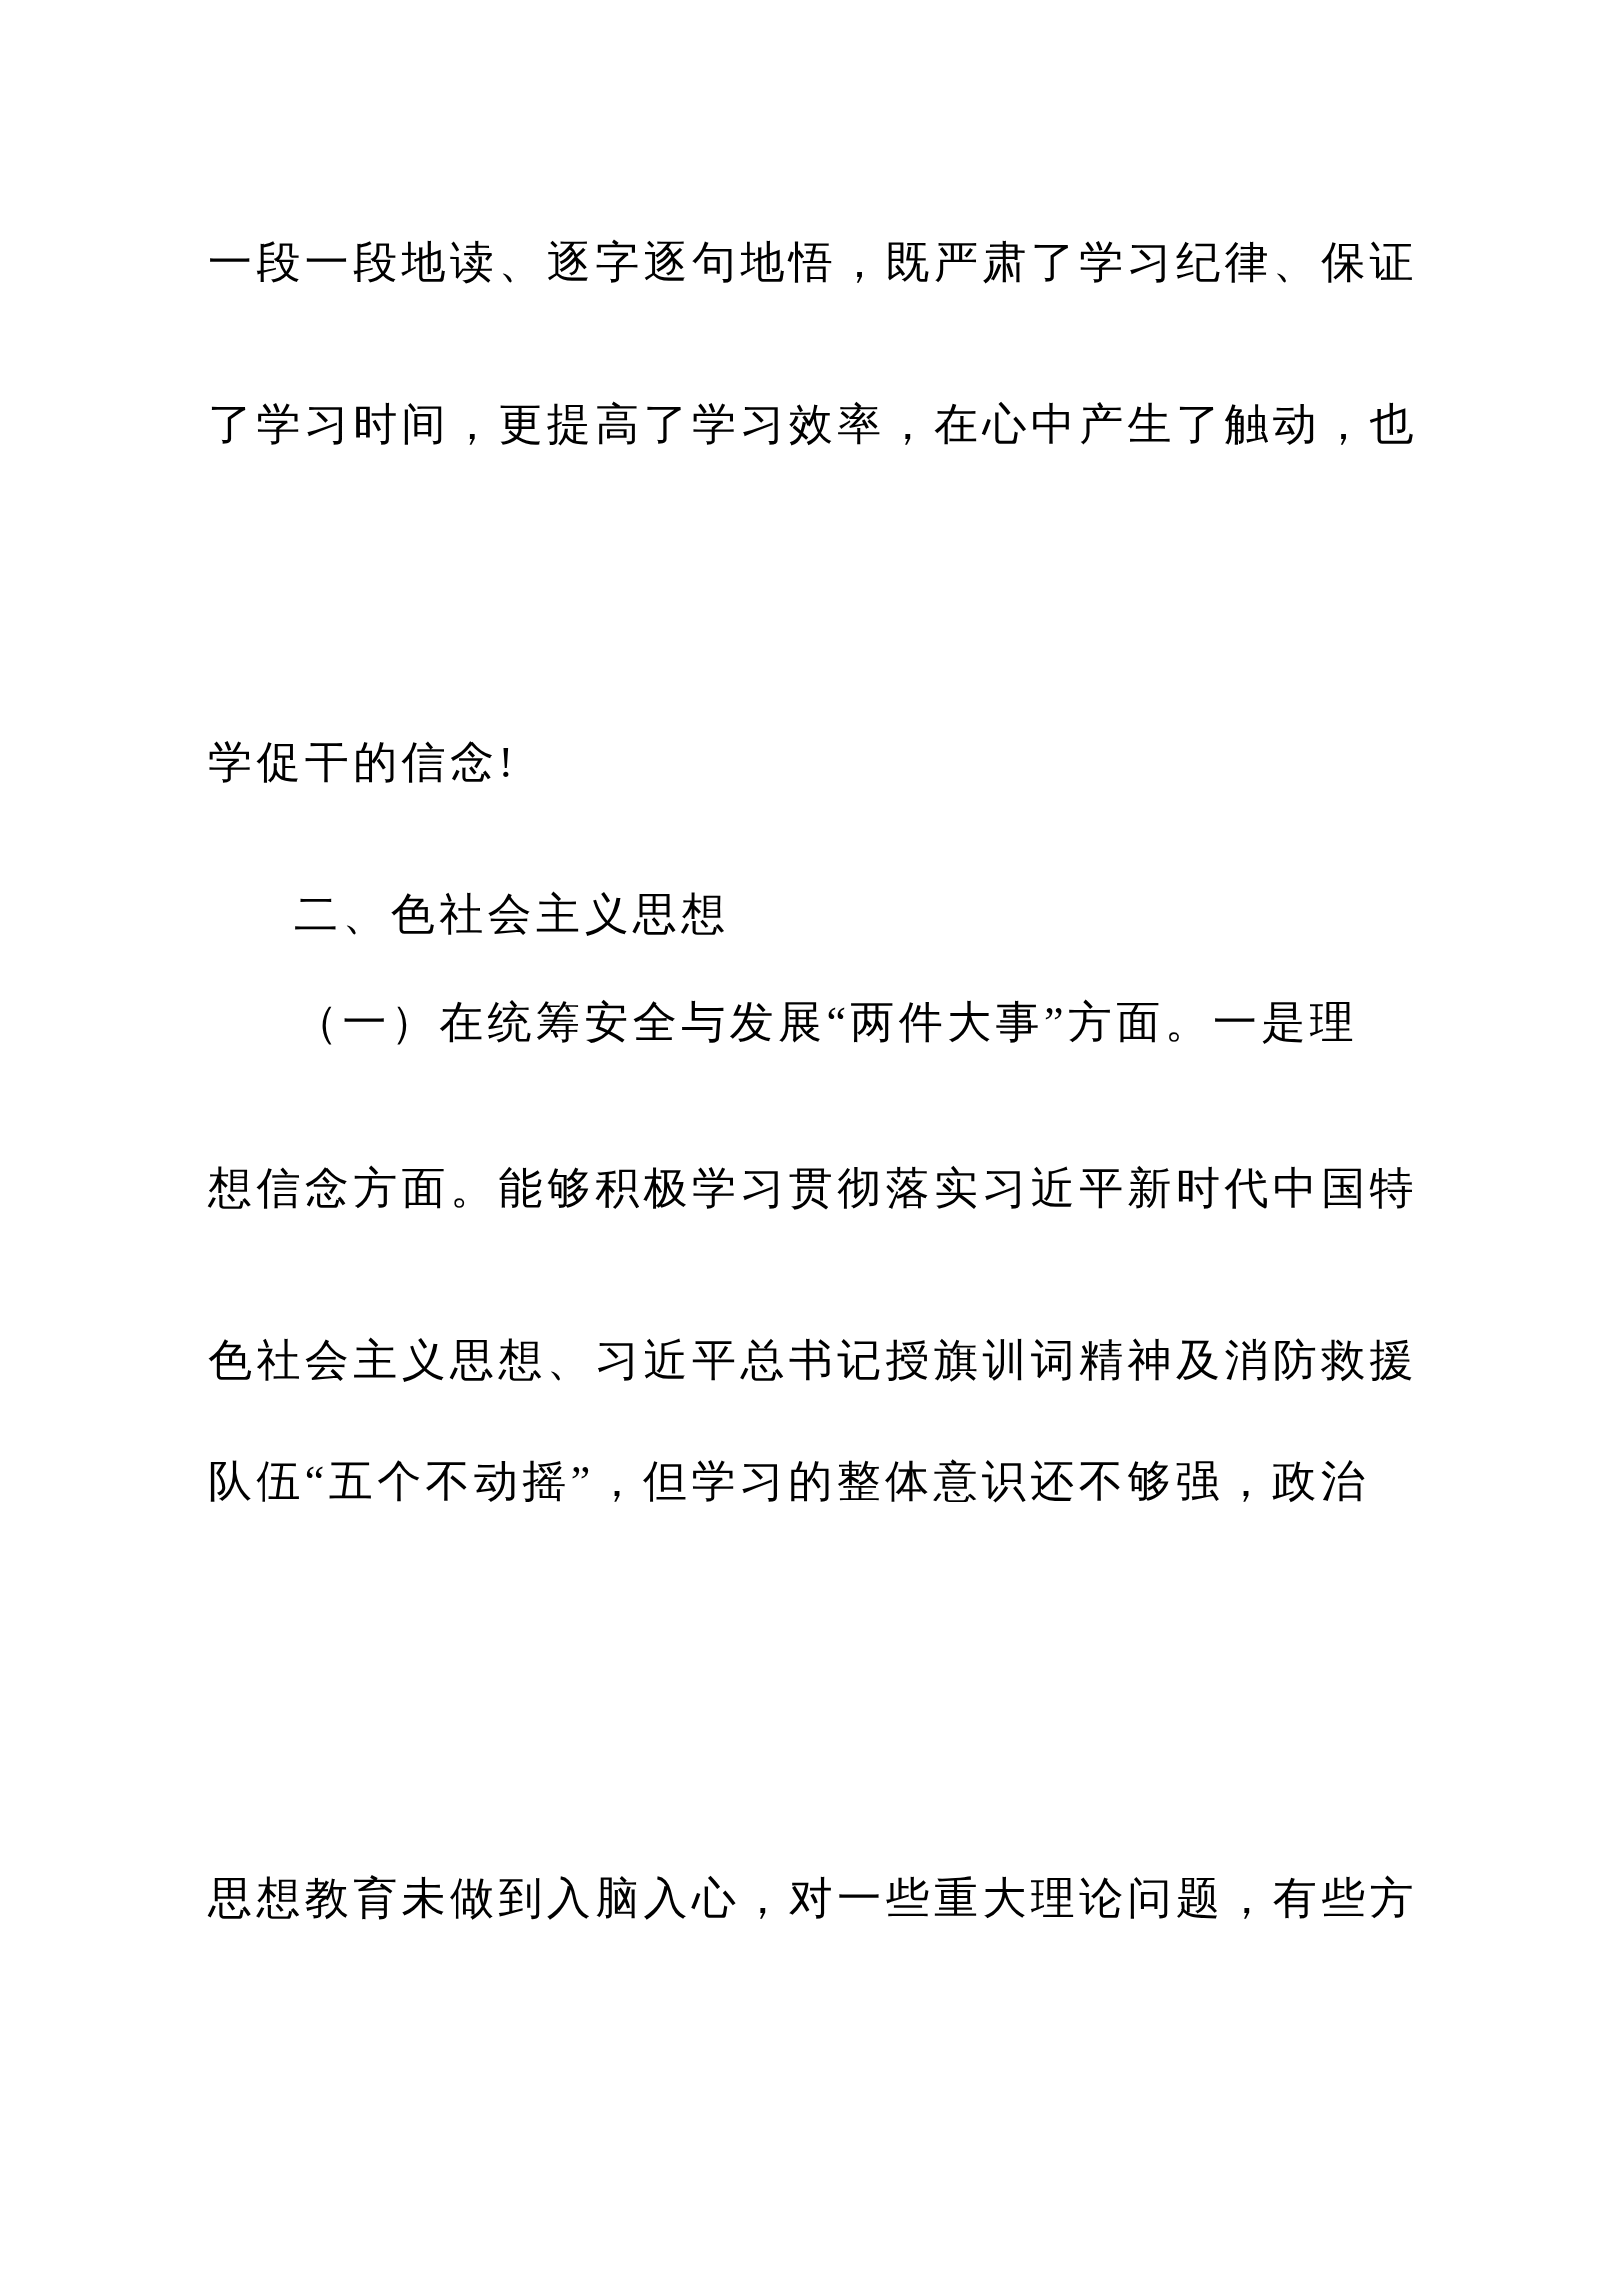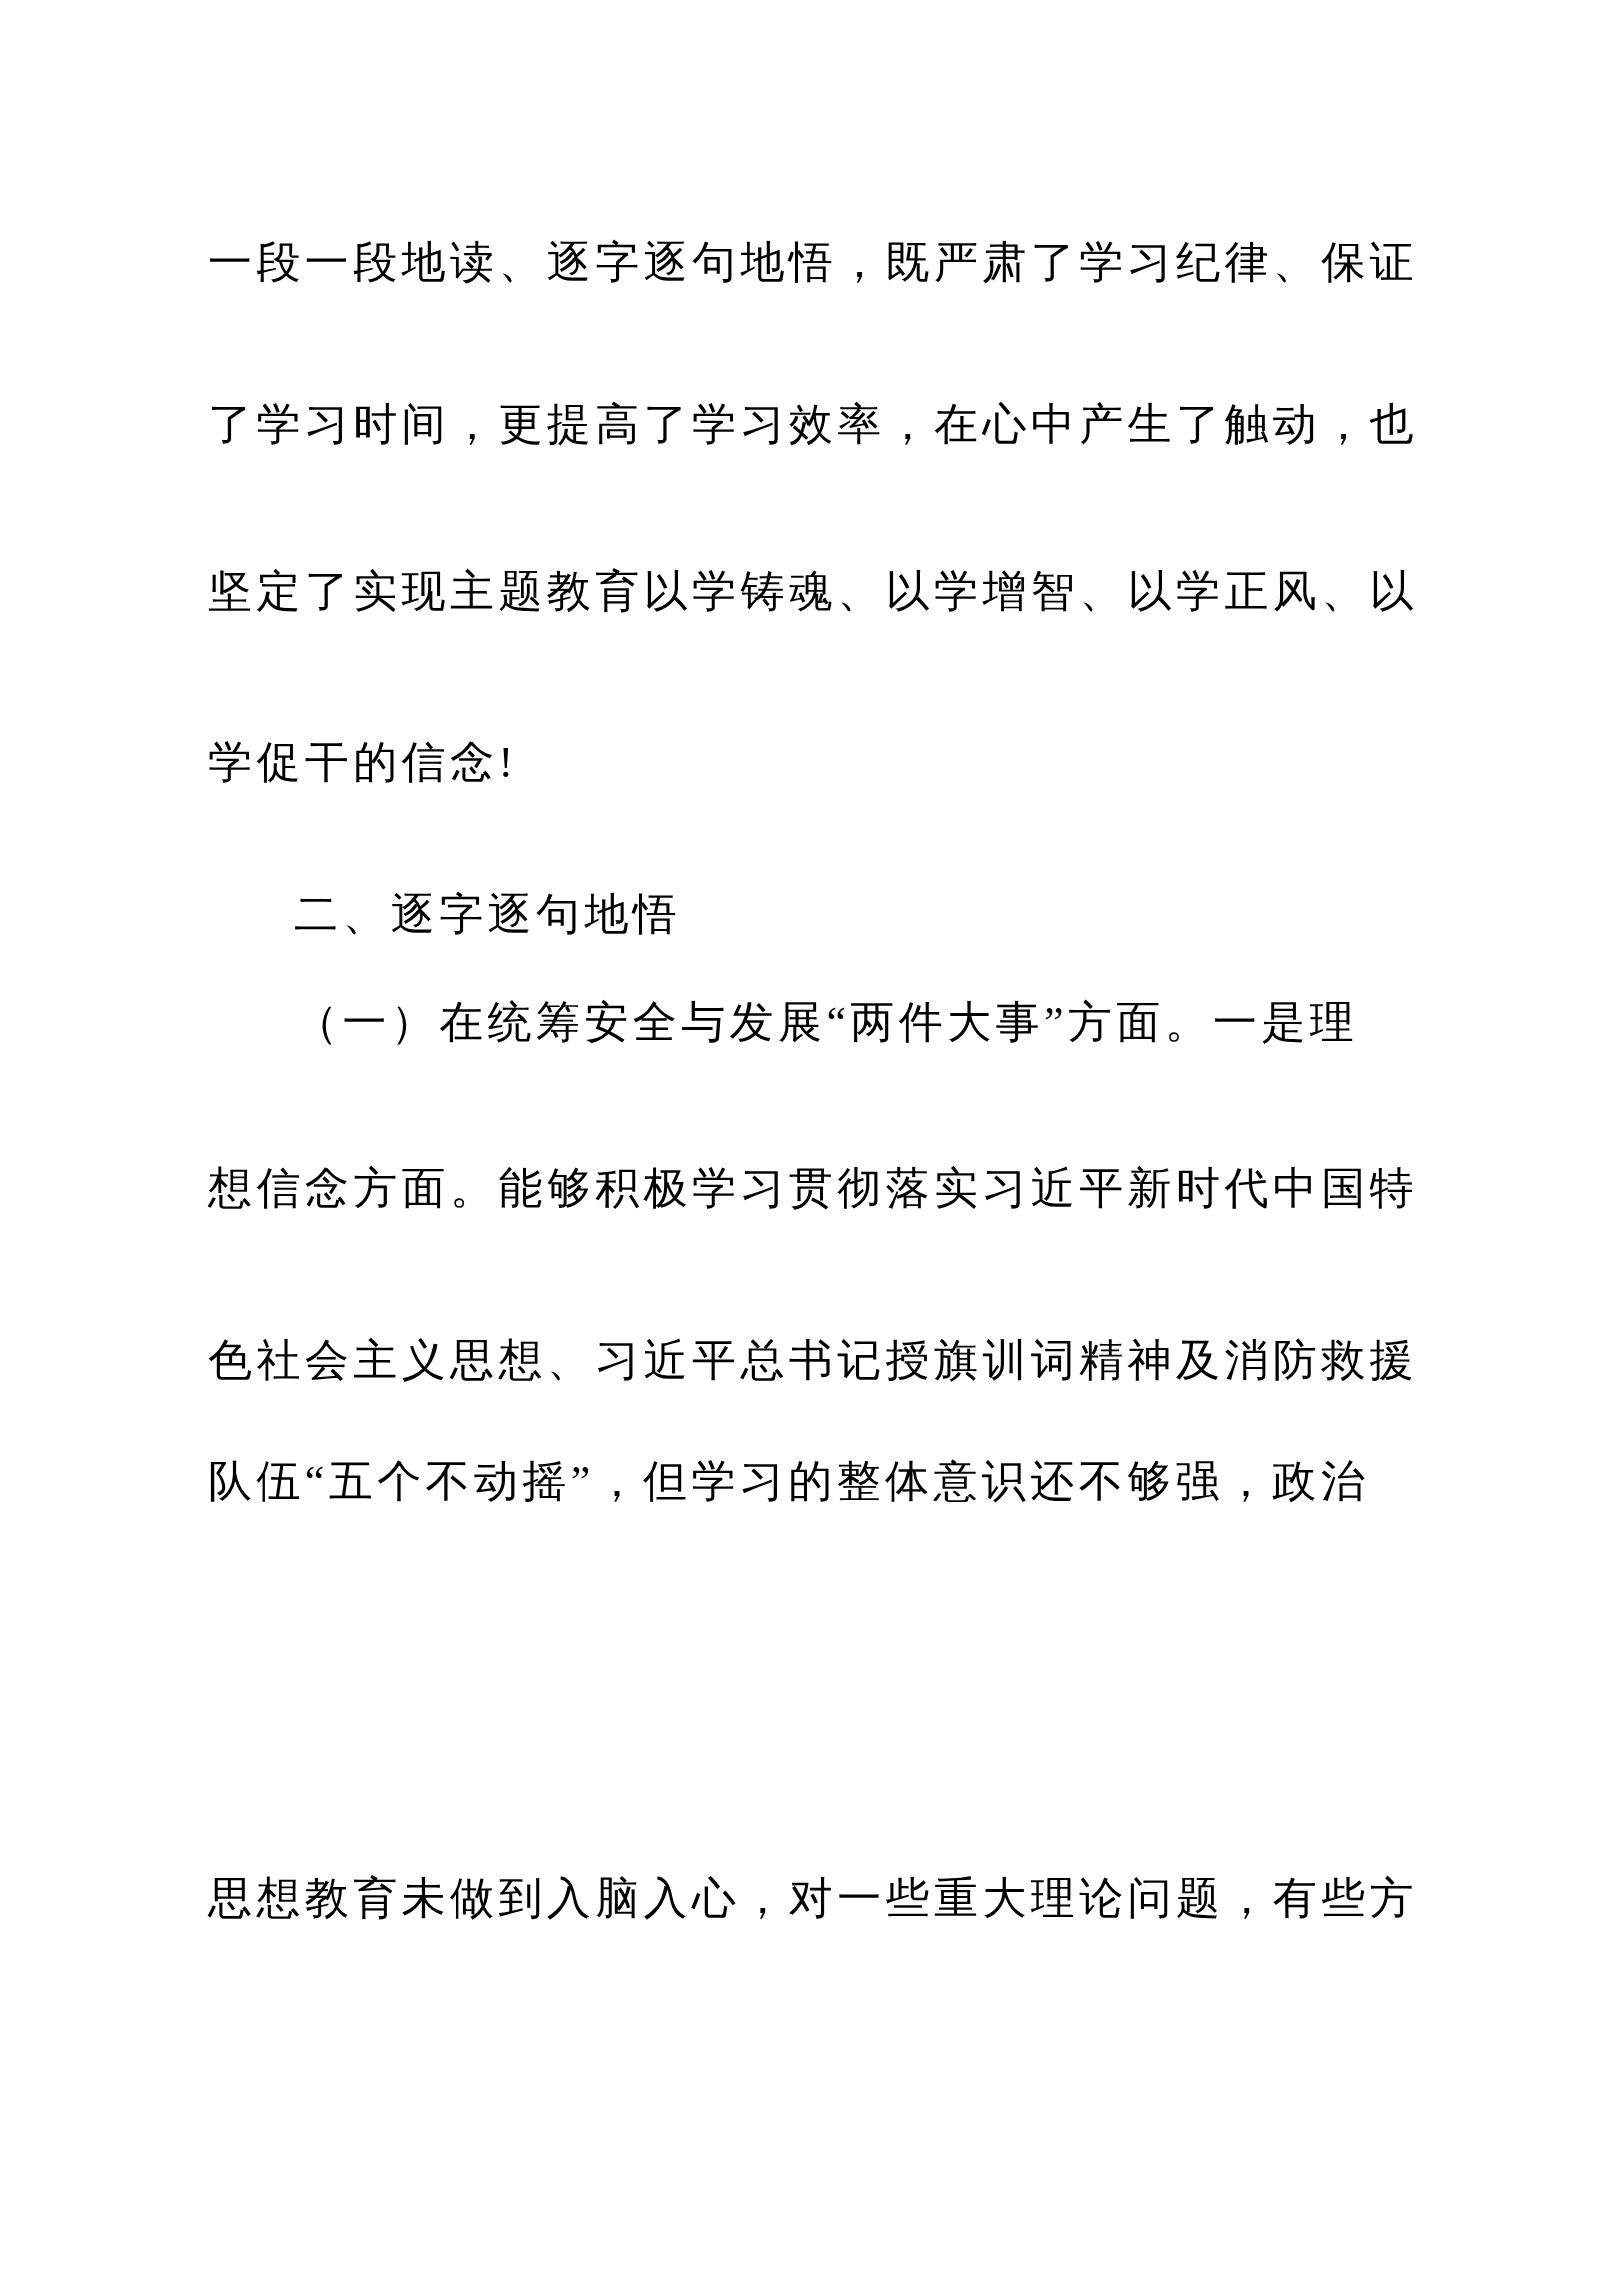--- a/index.html
+++ b/index.html
@@ -41,22 +41,21 @@
   .l8  { top: 1454px; }
   .l9  { top: 1676px; }
   .l10 { top: 1871px; }
 </style>
 </head>
 <body>
 
 <div class="page">
   <div class="line l0">一段一段地读、逐字逐句地悟，既严肃了学习纪律、保证</div>
   <div class="line l1">了学习时间，更提高了学习效率，在心中产生了触动，也</div>
-  <div class="line l2">坚定了实现主题教育以学铸魂、以学增智、以学正风、以</div>
   <div class="line l3">学促干的信念!</div>
-  <div class="line l4 indent">二、逐字逐句地悟</div>
+  <div class="line l4 indent">二、色社会主义思想</div>
   <div class="line l5 indent">（一）在统筹安全与发展“两件大事”方面。一是理</div>
   <div class="line l6">想信念方面。能够积极学习贯彻落实习近平新时代中国特</div>
   <div class="line l7">色社会主义思想、习近平总书记授旗训词精神及消防救援</div>
   <div class="line l8">队伍“五个不动摇”，但学习的整体意识还不够强，政治</div>
   <div class="line l10">思想教育未做到入脑入心，对一些重大理论问题，有些方</div>
 </div>
 
 
 </body></html>

